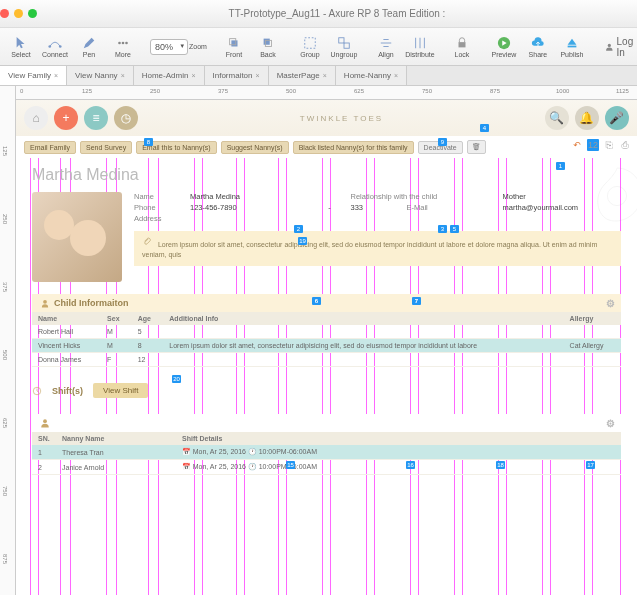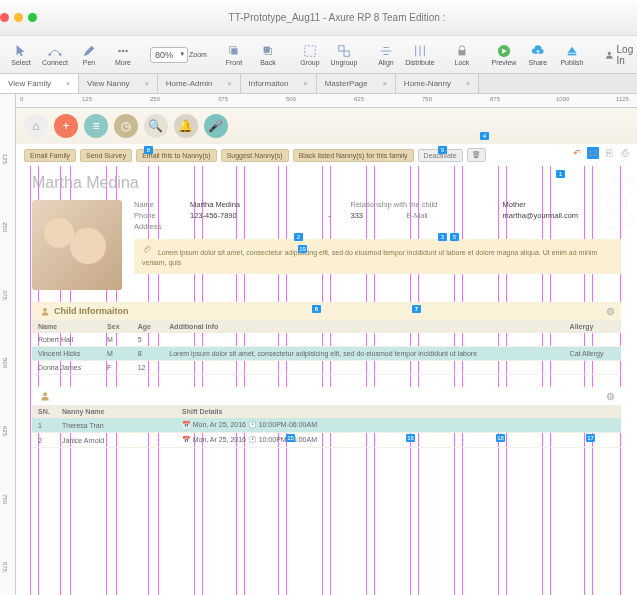--- a/index.html
+++ b/index.html
@@ -1,31 +1,31 @@
 <!DOCTYPE html>
 <html><head>
 <meta charset="utf-8">
 <style>
 * { box-sizing: border-box; margin: 0; padding: 0; font-family: -apple-system, "Helvetica Neue", Arial, sans-serif; }
 body { background: #f5f5f5; width: 637px; height: 595px; overflow: hidden; font-size: 9px; color: #555; }
-.titlebar { height: 36px; background: linear-gradient(#fdfdfd,#ececec); display: flex; align-items: center; padding: 0 0; border-bottom: 1px solid #ddd; }
+.titlebar { height: 28px; background: linear-gradient(#fdfdfd,#ececec); display: flex; align-items: center; padding: 0 0; border-bottom: 1px solid #ddd; }
 .traffic { display: flex; gap: 5px; }
 .tl { width: 9px; height: 9px; border-radius: 50%; }
 .tl.r { background: #ff5f57; } .tl.y { background: #febc2e; } .tl.g { background: #28c840; }
 .doc-title { flex: 1; text-align: center; font-size: 10px; color: #777; }
 .toolbar { height: 38px; background: linear-gradient(#fafafa,#efefef); border-bottom: 1px solid #ccc; display: flex; align-items: center; padding: 0 6px; gap: 4px; }
 .tbtn { display: flex; flex-direction: column; align-items: center; justify-content: center; font-size: 7px; color: #555; padding: 2px 4px; min-width: 30px; cursor: pointer; }
 .tbtn .ic { width: 16px; height: 16px; display: flex; align-items: center; justify-content: center; }
 .sep { width: 1px; height: 26px; background: #ccc; margin: 0 2px; }
 .zoom { background: #fff; border: 1px solid #bbb; border-radius: 3px; padding: 2px 14px 2px 4px; font-size: 9px; position: relative; }
 .zoom::after { content: "▾"; position: absolute; right: 3px; top: 2px; font-size: 7px; }
 .tbtn svg { width: 14px; height: 14px; }
 .login { margin-left: auto; font-size: 10px; color: #666; padding: 3px 6px; display: flex; align-items: center; gap: 3px; }
 .tabs { height: 20px; background: #e8e8e8; display: flex; border-bottom: 1px solid #ccc; font-size: 8px; }
-.tab { padding: 4px 8px; border-right: 1px solid #ccc; display: flex; align-items: center; gap: 15px; background: #ededed; color: #666; cursor: pointer; }
+.tab { padding: 4px 8px; border-right: 1px solid #ccc; display: flex; align-items: center; gap: 3px; background: #ededed; color: #666; cursor: pointer; }
 .tab.active { background: #fff; }
 .tab .x { font-size: 7px; color: #999; }
 .workarea { position: relative; display: flex; height: calc(595px - 20px - 38px - 20px); }
 .hruler { position: absolute; left: 16px; top: 0; right: 0; height: 14px; background: #fafafa; border-bottom: 1px solid #ccc; }
 .vruler { position: absolute; left: 0; top: 0; width: 16px; bottom: 0; background: #fafafa; border-right: 1px solid #ccc; }
 .rtick { position: absolute; font-size: 6px; color: #888; }
 .canvas { position: absolute; left: 16px; top: 14px; right: 0; bottom: 0; background: #fff; overflow: hidden; }
 .guide { position: absolute; top: 0; bottom: 0; width: 1px; background: rgba(255,0,255,0.6); }
 .topbar { height: 36px; background: linear-gradient(#f9f6ef,#f5f0e5); display: flex; align-items: center; padding: 0 8px; gap: 6px; position: relative; }
 .circ { width: 24px; height: 24px; border-radius: 50%; display: flex; align-items: center; justify-content: center; font-size: 12px; color: #fff; }
@@ -309,20 +309,21 @@
     <div class="deco"><svg viewBox="0 0 100 100">
           <path d="M50 10c20 0 35 20 30 40s-25 30-40 25-20-30-5-45 15-20 15-20z" fill="none" stroke="#999" stroke-width="1"></path>
           <circle cx="50" cy="45" r="12" fill="none" stroke="#999"></circle>
         </svg></div>
 
     <div class="topbar">
       <div class="circ home">⌂</div>
       <div class="circ plus">+</div>
       <div class="circ bars">≡</div>
       <div class="circ clock">◷</div>
+      <div class="brand">TWINKLE TOES</div>
       <div class="circ search">🔍</div>
       <div class="circ bell">🔔</div>
       <div class="circ mic">🎤</div>
       <span class="badge" style="right:148px;top:24px">4</span>
     </div>
 
     <div class="btnrow">
       <span class="pill">Email Family</span>
       <span class="pill">Send Survey</span>
       <span class="badge" style="left:128px;top:2px">8</span>
@@ -415,20 +416,29 @@
                 <td>Donna James</td>
                 <td>F</td>
                 <td>12</td>
                 <td></td>
                 <td></td>
               </tr>
         </tbody>
           </table>
       </div>
 
+      <div class="sect" style="display:flex;align-items:center;gap:10px;padding:4px 0">
+        <svg width="10" height="10" viewBox="0 0 16 16">
+            <circle cx="8" cy="8" r="6" fill="none" stroke="#c9a86a"></circle>
+            <path d="M8 4v4l3 2" stroke="#c9a86a" fill="none"></path>
+          </svg>
+        <span style="font-size:9px;font-weight:600;color:#9a8350">Shift(s)</span>
+        <span class="shift-btn">View Shift</span>
+        <span class="badge" style="left:140px;top:-4px">20</span>
+      </div>
 
       <div class="sect">
         <div class="sect-bar" style="background:#fff">
           <svg width="10" height="10" viewBox="0 0 16 16">
               <circle cx="8" cy="5" r="3" fill="#c9a86a"></circle>
               <path d="M2 15a6 6 0 0112 0z" fill="#c9a86a"></path>
             </svg>
           <span class="gear">⚙</span>
         </div>
         <table class="tbl">

